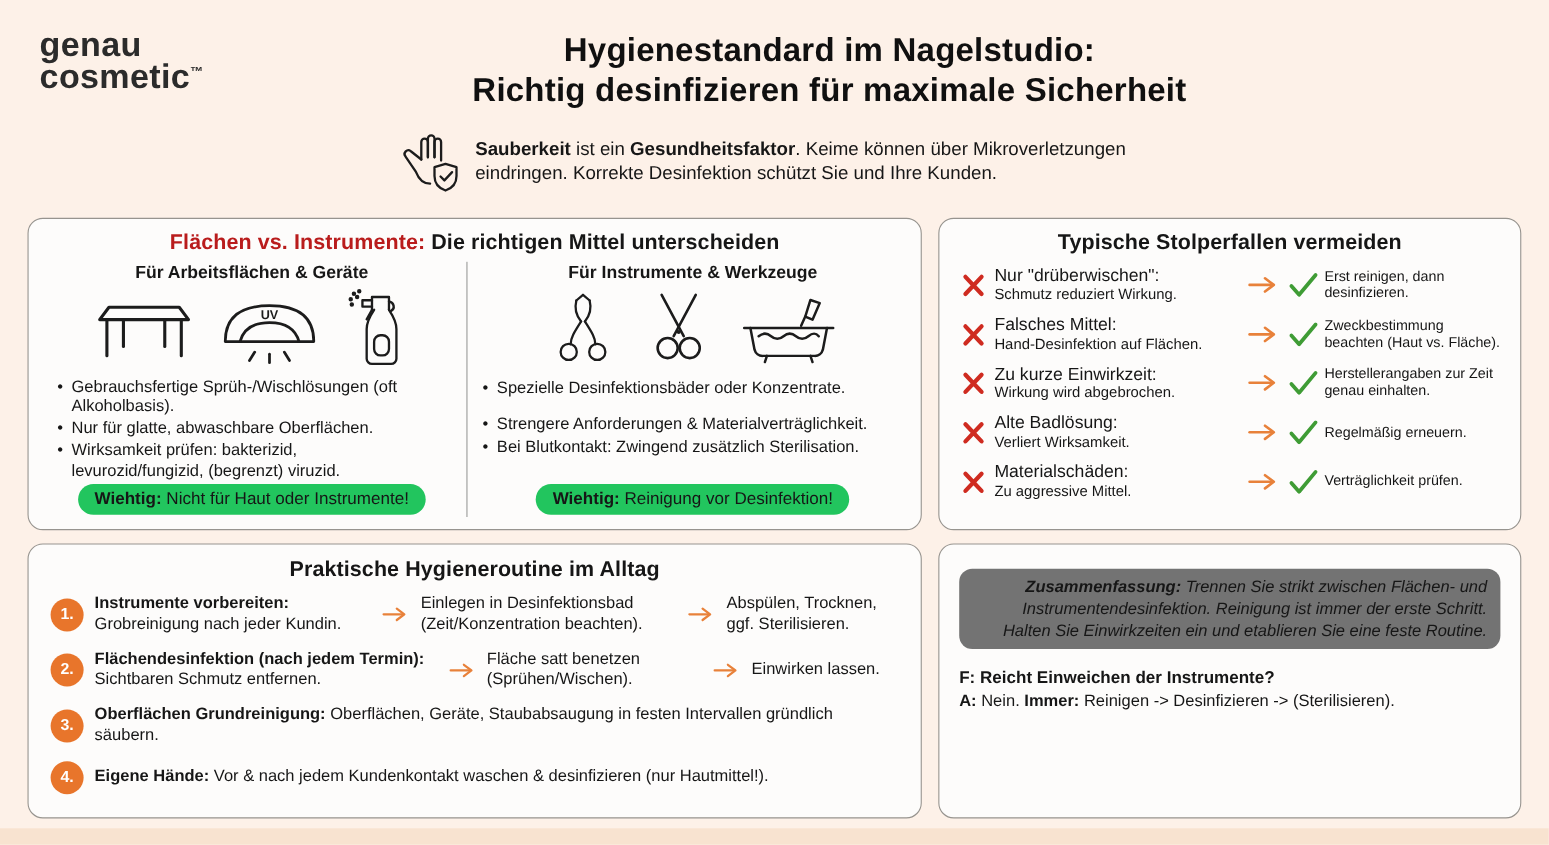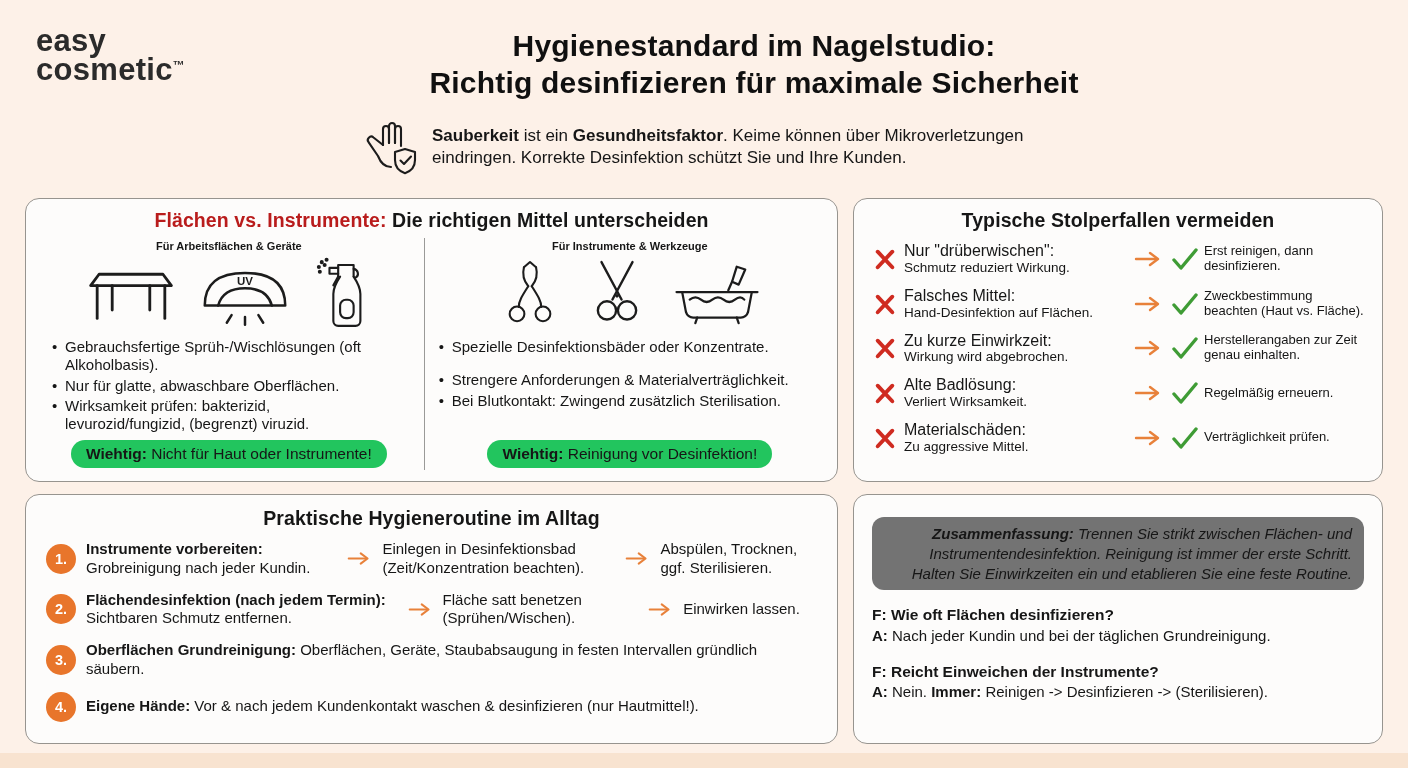--- a/index.html
+++ b/index.html
@@ -25,21 +25,21 @@
   .panels { position:absolute; left:25px; top:198px; display:grid; grid-template-columns:813px 530px; grid-template-rows:284px 250px; gap:12px 15px; }
   .panel { background:#fdfcfb; border:1.5px solid #97948f; border-radius:14px; padding:10px 16px; }
   .panel-title { text-align:center; font-size:19.5px; font-weight:700; letter-spacing:0.1px; }
   .accent { color:#b91c1c; }
 
   
   .compare-cols { display:flex; margin-top:6px; height:232px; }
   .col { display:flex; flex-direction:column; }
   .col-left { width:49%; padding-right:8px; }
   .col-right { width:51%; padding-left:14px; border-left:1px solid #9a9a98; }
-  .col h3 { text-align:center; font-size:11px; font-weight:700; margin-top:2px; }
+  .col h3 { text-align:center; font-size:16px; font-weight:700; margin-top:2px; }
   .icon-row { display:flex; justify-content:center; align-items:center; gap:24px; height:80px; margin:2px 0 4px; }
   .bullets { list-style:none; font-size:15px; line-height:1.22; }
   .col-left .bullets { width:342px; margin-left:10px; }
   .col-right .bullets { width:392px; }
   .bullets li { padding-left:13px; position:relative; margin-bottom:2px; }
   .bullets li::before { content:"•"; position:absolute; left:0; }
   .col-right .bullets li:first-child { margin-bottom:15px; }
   .badge-wrap { margin-top:auto; text-align:center; padding-bottom:2px; }
   .badge { display:inline-block; background:#22c55e; border-radius:999px; padding:5px 15px; font-size:15.5px; }
   .badge b { font-weight:700; }
@@ -69,21 +69,21 @@
   .faq { margin-top:15px; font-size:15px; line-height:1.3; }
   .faq .q { font-weight:700; font-size:15.5px; }
   .faq b { font-weight:700; }
 
   svg { display:block; }
 </style>
 </head>
 <body>
 
 <div class="logo">
-  <div>easy</div>
+  <div>genau</div>
   <div><span>cosmetic</span><span class="tm">™</span></div>
 </div>
 
 <div class="title-wrap">
   <div class="title-line">Hygienestandard im Nagelstudio:</div>
   <div class="title-line">Richtig desinfizieren für maximale Sicherheit</div>
 </div>
 
 <div class="intro-row">
   <span>
@@ -383,24 +383,20 @@
         <div class="step-para" style="width:730px"><b>Eigene Hände:</b><span> Vor &amp; nach jedem Kundenkontakt waschen &amp; desinfizieren (nur Hautmittel!).</span></div>
       </div>
 
     </div>
   </div>
 
   <div class="panel" style="padding:12px 18px;">
     <div class="summary-box">
       <b>Zusammenfassung:</b><span> Trennen Sie strikt zwischen Flächen- und Instrumentendesinfektion. Reinigung ist immer der erste Schritt. Halten Sie Einwirkzeiten ein und etablieren Sie eine feste Routine.</span>
     </div>
-    <div class="faq">
-      <div class="q">F: Wie oft Flächen desinfizieren?</div>
-      <div><b>A:</b><span> Nach jeder Kundin und bei der täglichen Grundreinigung.</span></div>
-    </div>
     <div class="faq" style="margin-top:17px;">
       <div class="q">F: Reicht Einweichen der Instrumente?</div>
       <div><b>A:</b><span> Nein. </span><b>Immer:</b><span> Reinigen -&gt; Desinfizieren -&gt; (Sterilisieren).</span></div>
     </div>
   </div>
 
 </div>
 
 <div class="bottom-strip"></div>
 

